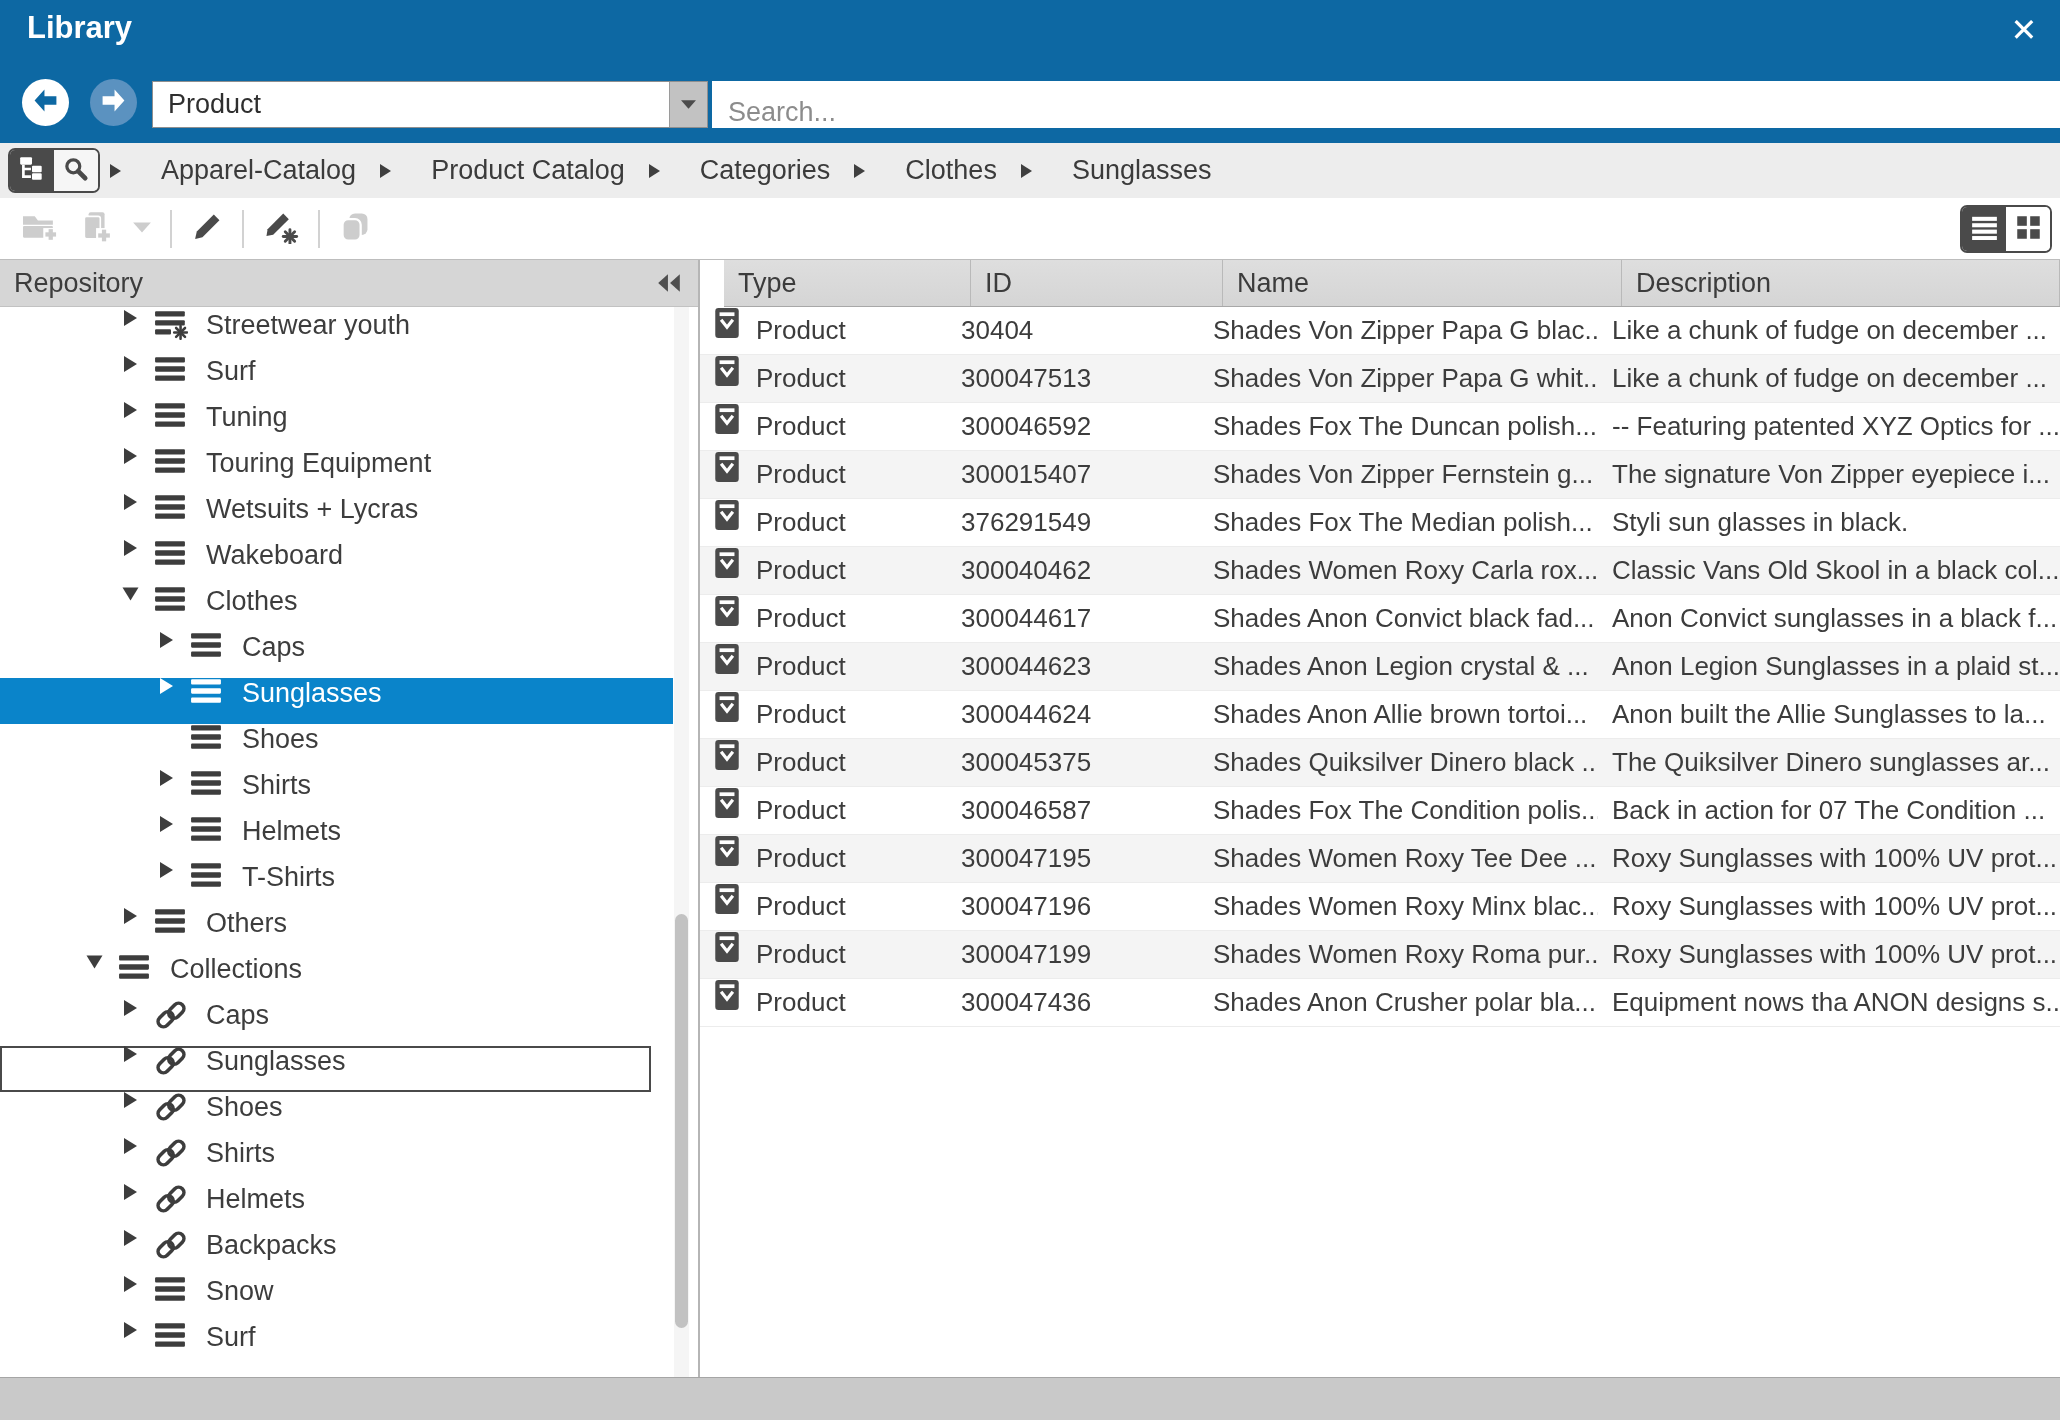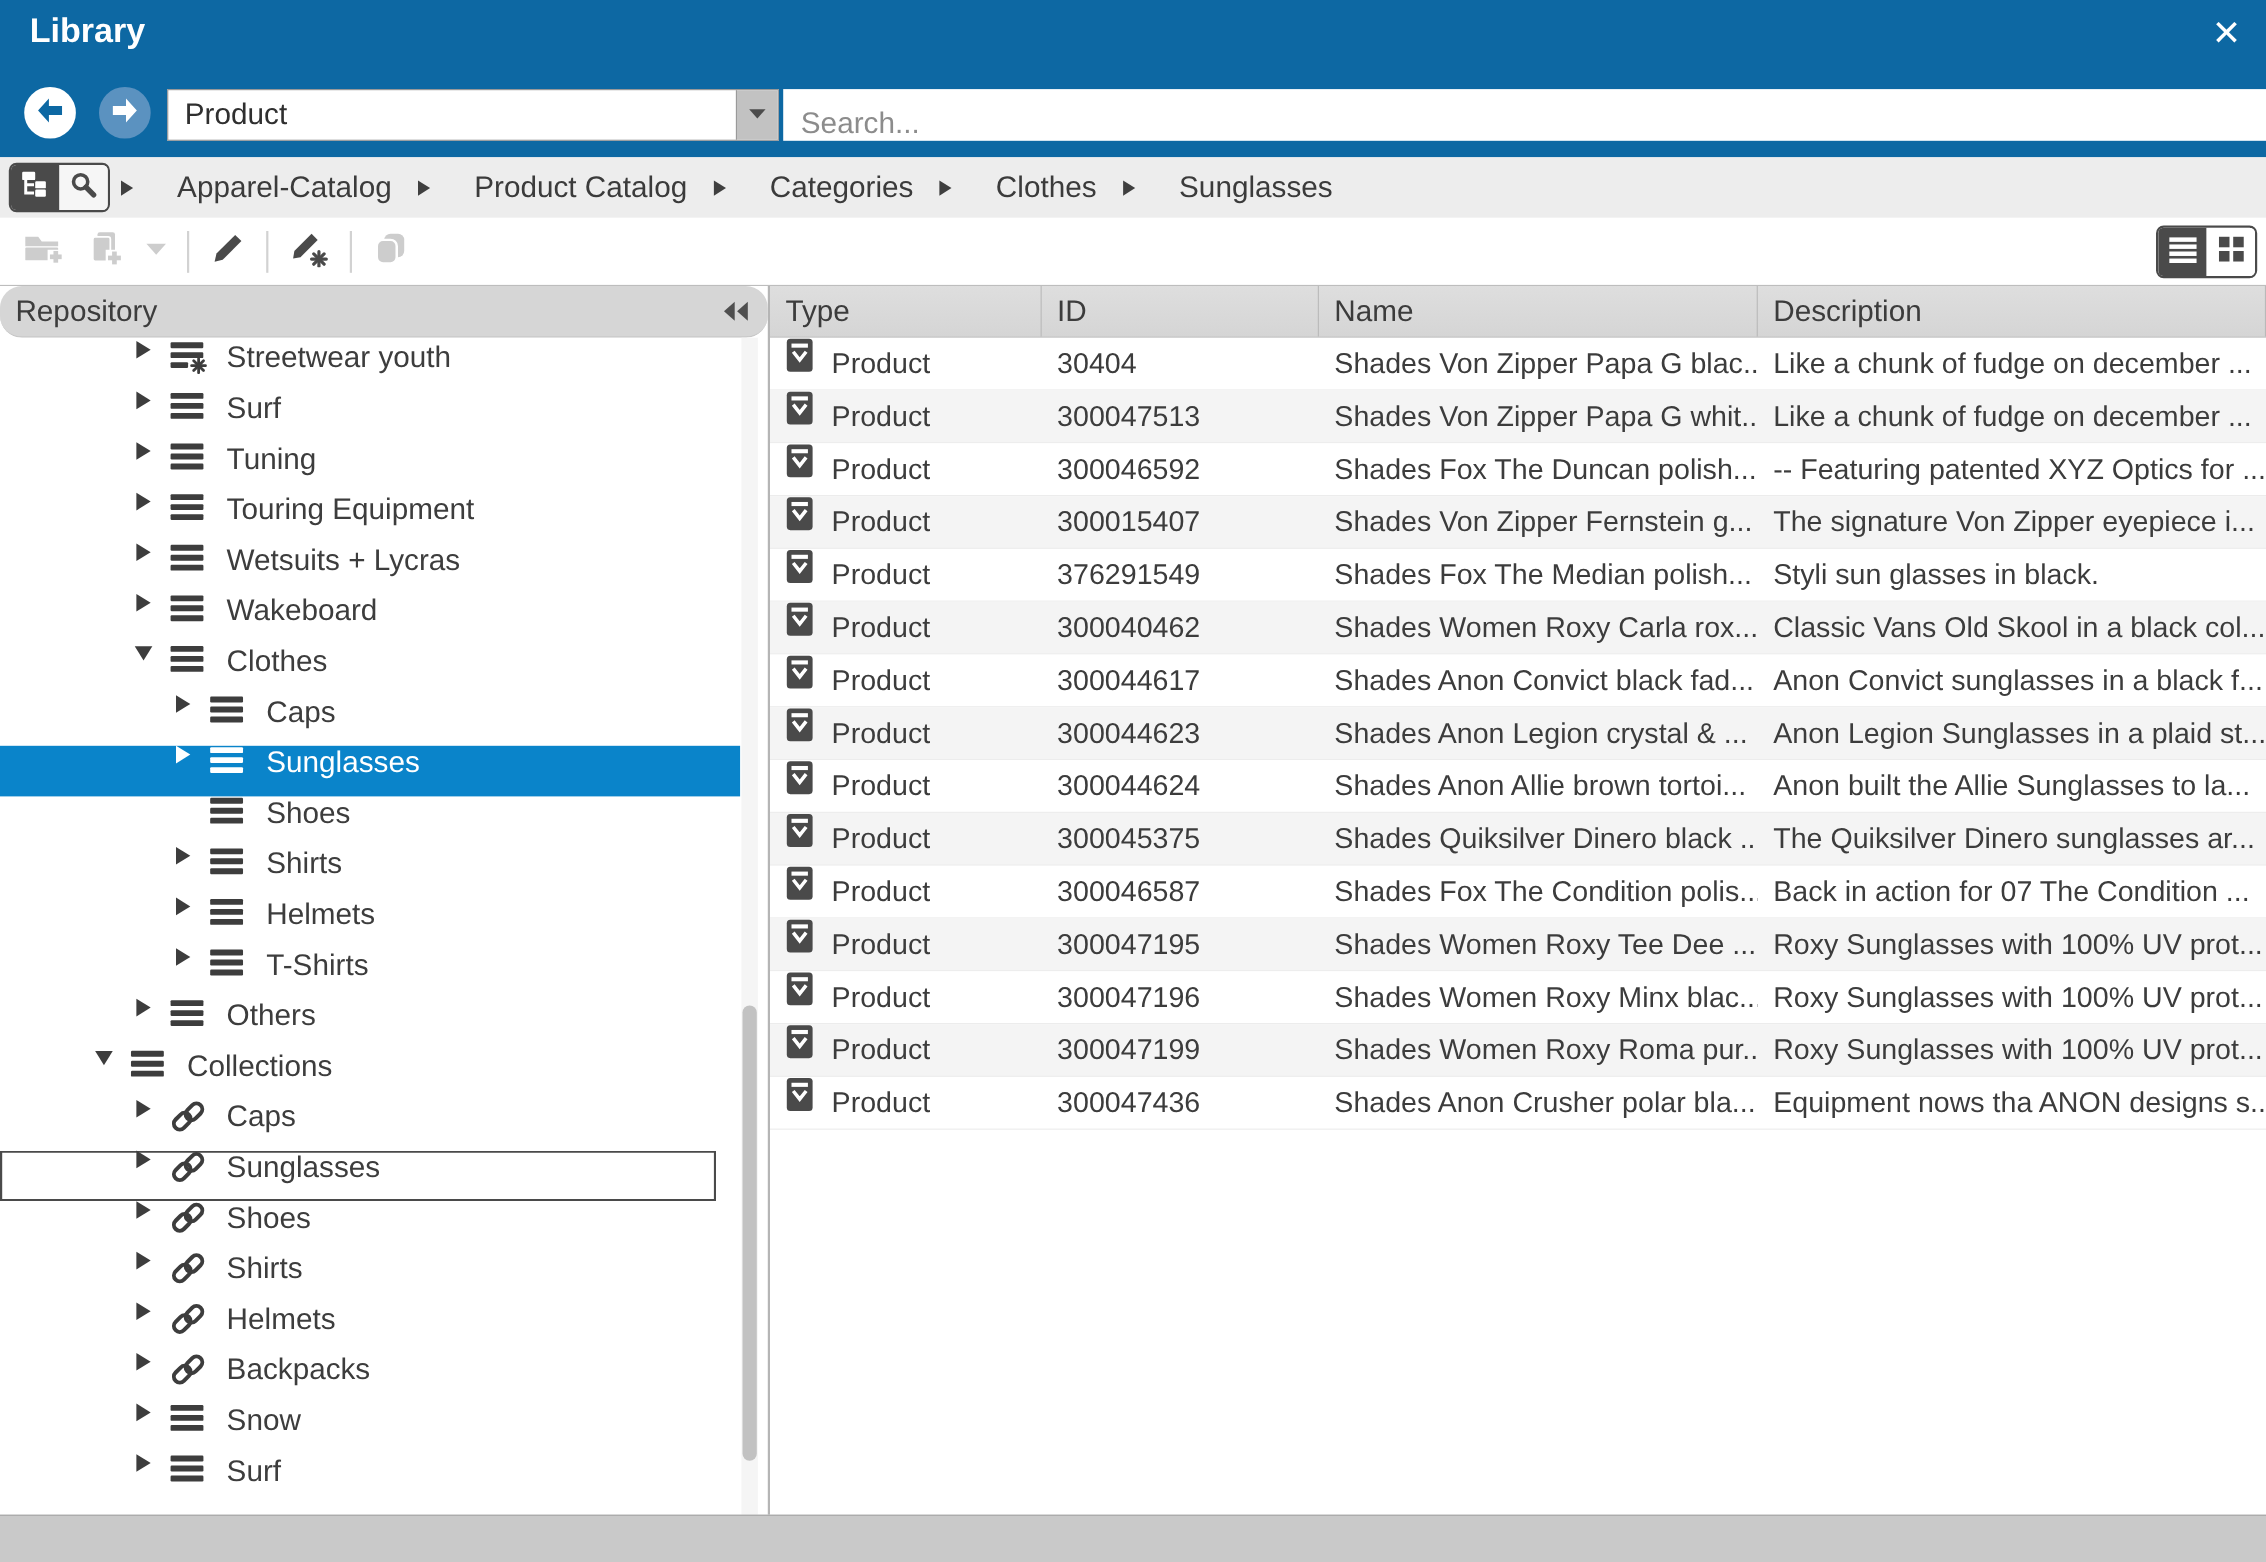--- a/index.html
+++ b/index.html
@@ -52,21 +52,21 @@
   .view-btn{width:44px;display:flex;align-items:center;justify-content:center;}
   .view-list{background:#4a4a4a;}
   .view-grid{background:#ffffff;}
 
   
   .main{position:absolute;left:0;top:259px;width:2060px;height:1118px;border-top:1px solid #bdbdbd;
     box-sizing:border-box;}
   .left-panel{position:absolute;left:0;top:0;width:700px;height:100%;background:#fff;
     border-right:2px solid #b5b5b5;box-sizing:border-box;}
   .repo-header{position:absolute;left:0;top:0;right:0;height:47px;background:#d6d6d6;
-    border-bottom:1px solid #c2c2c2;box-sizing:border-box;display:flex;align-items:center;border-radius:20px;}
+    border-bottom:1px solid #c2c2c2;box-sizing:border-box;display:flex;align-items:center;}
   .repo-title{font-size:27px;color:#3d3d3d;margin-left:14px;}
   .collapse-btn{position:absolute;right:16px;top:11px;width:26px;height:24px;
     display:flex;align-items:center;justify-content:center;cursor:pointer;}
   .tree{position:absolute;left:0;top:47px;right:25px;bottom:0;overflow:hidden;padding-top:3px;}
   .tree-row{height:46px;display:flex;align-items:flex-start;color:#3d3d3d;font-size:27px;cursor:pointer;
     white-space:nowrap;}
   .tree-row.lvl-0{padding-left:88px;}
   .tree-row.lvl-1{padding-left:124px;}
   .tree-row.lvl-2{padding-left:160px;}
   .expander{width:30px;display:flex;justify-content:flex-start;}
@@ -82,21 +82,21 @@
   .tree-label{margin-left:2px;}
   .tree-row.selected{background:#0a84ca;color:#ffffff;}
   .tree-row.focused{box-shadow:inset 0 0 0 2px #4a4a4a;margin-right:22px;background:#fff;}
   .tree-scrollbar{position:absolute;top:47px;bottom:0;right:9px;width:15px;background:#f5f5f5;}
   .tree-thumb{position:absolute;left:1px;right:1px;top:607px;height:414px;background:#c2c2c2;
     border-radius:7px;}
 
   
   .right-panel{position:absolute;left:700px;top:0;right:0;height:100%;background:#fff;}
   .t-header{display:flex;height:47px;background:linear-gradient(#dedede,#d5d5d5);
-    border-bottom:1px solid #a8a8a8;box-sizing:border-box;}
+    border-bottom:1px solid #a8a8a8;box-sizing:border-box;margin-left:24px;}
   .t-hcell{font-size:27px;color:#3c3c3c;line-height:46px;padding-left:14px;box-sizing:border-box;
     border-right:1px solid #b9b9b9;overflow:hidden;white-space:nowrap;}
   .t-row{display:flex;height:48px;border-bottom:1px solid #ececec;box-sizing:border-box;
     background:#fff;cursor:pointer;}
   .t-row:nth-child(even){background:#f4f4f4;}
   .cell{font-size:26px;color:#3c3c3c;line-height:47px;padding-left:14px;box-sizing:border-box;
     overflow:hidden;white-space:nowrap;}
   .col-type{width:247px;display:flex;align-items:center;}
   .col-id{width:252px;}
   .col-name{width:399px;}

